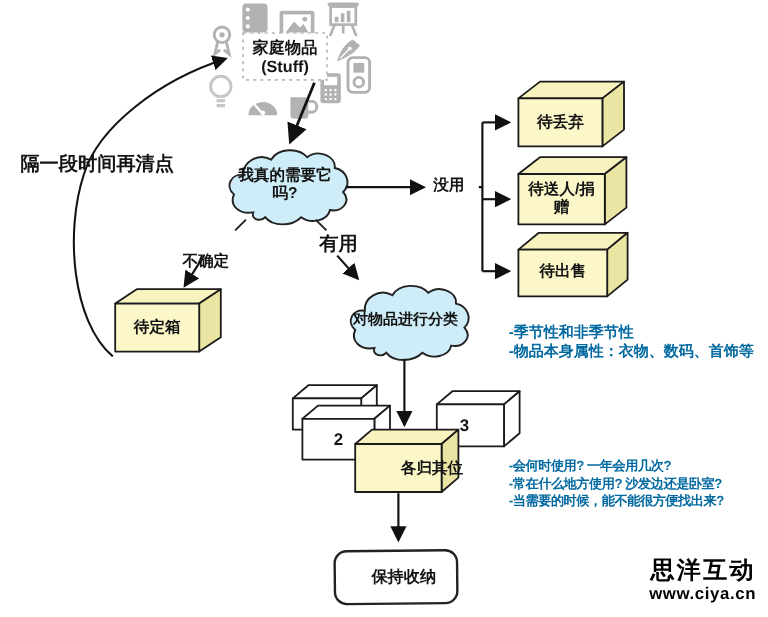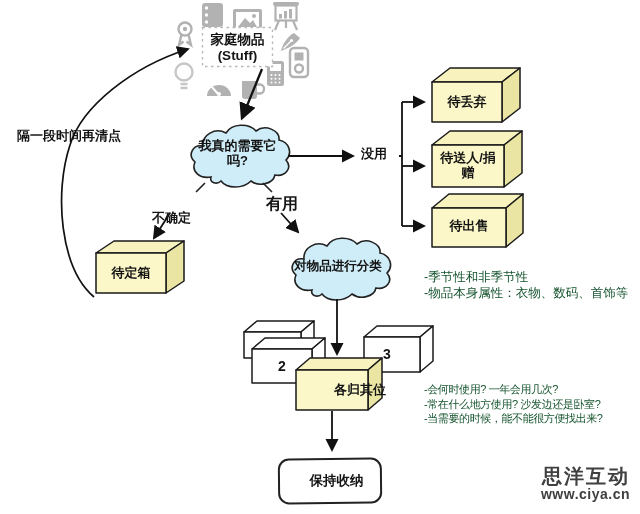--- a/index.html
+++ b/index.html
@@ -7,24 +7,24 @@
     position:relative;width:640px;height:514px;background:#ffffff;overflow:hidden;
     font-family:"Liberation Sans","DejaVu Sans",sans-serif;color:#111;
   }
   .stage svg.layer{position:absolute;left:0;top:0;z-index:1;}
   .lbl{
     position:absolute;z-index:2;white-space:pre-line;color:#141414;
     font-weight:bold;line-height:1.15;
   }
   .center{display:flex;align-items:center;justify-content:center;text-align:center;}
   .note-line{white-space:nowrap;}
-  .notes{position:absolute;z-index:2;font-weight:400;color:#14532d;}
+  .notes{position:absolute;z-index:2;font-weight:700;color:#0369a1;}
   .watermark{
     position:absolute;z-index:3;right:10px;bottom:12px;text-align:right;
-    color:#404040;
+    color:#000000;
     text-shadow:-1px -1px 0 #fff,1px -1px 0 #fff,-1px 1px 0 #fff,1px 1px 0 #fff,0 0 2px #fff;
     line-height:1.05;
   }
   .watermark .brand{font-size:20px;font-weight:bold;letter-spacing:2px;}
   .watermark .url{font-size:14px;font-weight:bold;letter-spacing:0.5px;}
 </style>
 </head>
 <body>
 
 <div class="stage">
@@ -172,21 +172,21 @@
     </g>
   </svg>
 
   <div class="lbl center" style="left:189px;top:129px;width:97px;height:50px;font-size:13px;">我真的需要它
 吗?</div>
 
   <div class="lbl center" style="left:202px;top:29px;width:71px;height:37px;font-size:13.5px;">家庭物品
 (Stuff)</div>
   <div class="lbl center" style="left:290px;top:241px;width:96px;height:50px;font-size:12.5px;">对物品进行分类</div>
 
-  <div class="lbl" style="left:17px;top:129px;font-size:13px;">隔一段时间再清点</div>
+  <div class="lbl" style="left:17px;top:129px;font-size:16px;">隔一段时间再清点</div>
   <div class="lbl" style="left:152px;top:211px;font-size:13px;">不确定</div>
   <div class="lbl" style="left:266px;top:195px;font-size:16px;">有用</div>
   <div class="lbl" style="left:361px;top:147px;font-size:13px;">没用</div>
 
   <div class="lbl center" style="left:432px;top:82px;width:70px;height:40px;font-size:13px;">待丢弃</div>
   <div class="lbl center" style="left:432px;top:145px;width:72px;height:42px;font-size:13px;">待送人/捐
 赠</div>
   <div class="lbl center" style="left:432px;top:208px;width:74px;height:39px;font-size:13px;font-family:Liberation Mono, monospace;">待出售</div>
   <div class="lbl center" style="left:96px;top:253px;width:70px;height:40px;font-size:13px;">待定箱</div>
   <div class="lbl center" style="left:296px;top:370px;width:72px;height:40px;font-size:13px;margin-left:28px;">各归其位</div>

